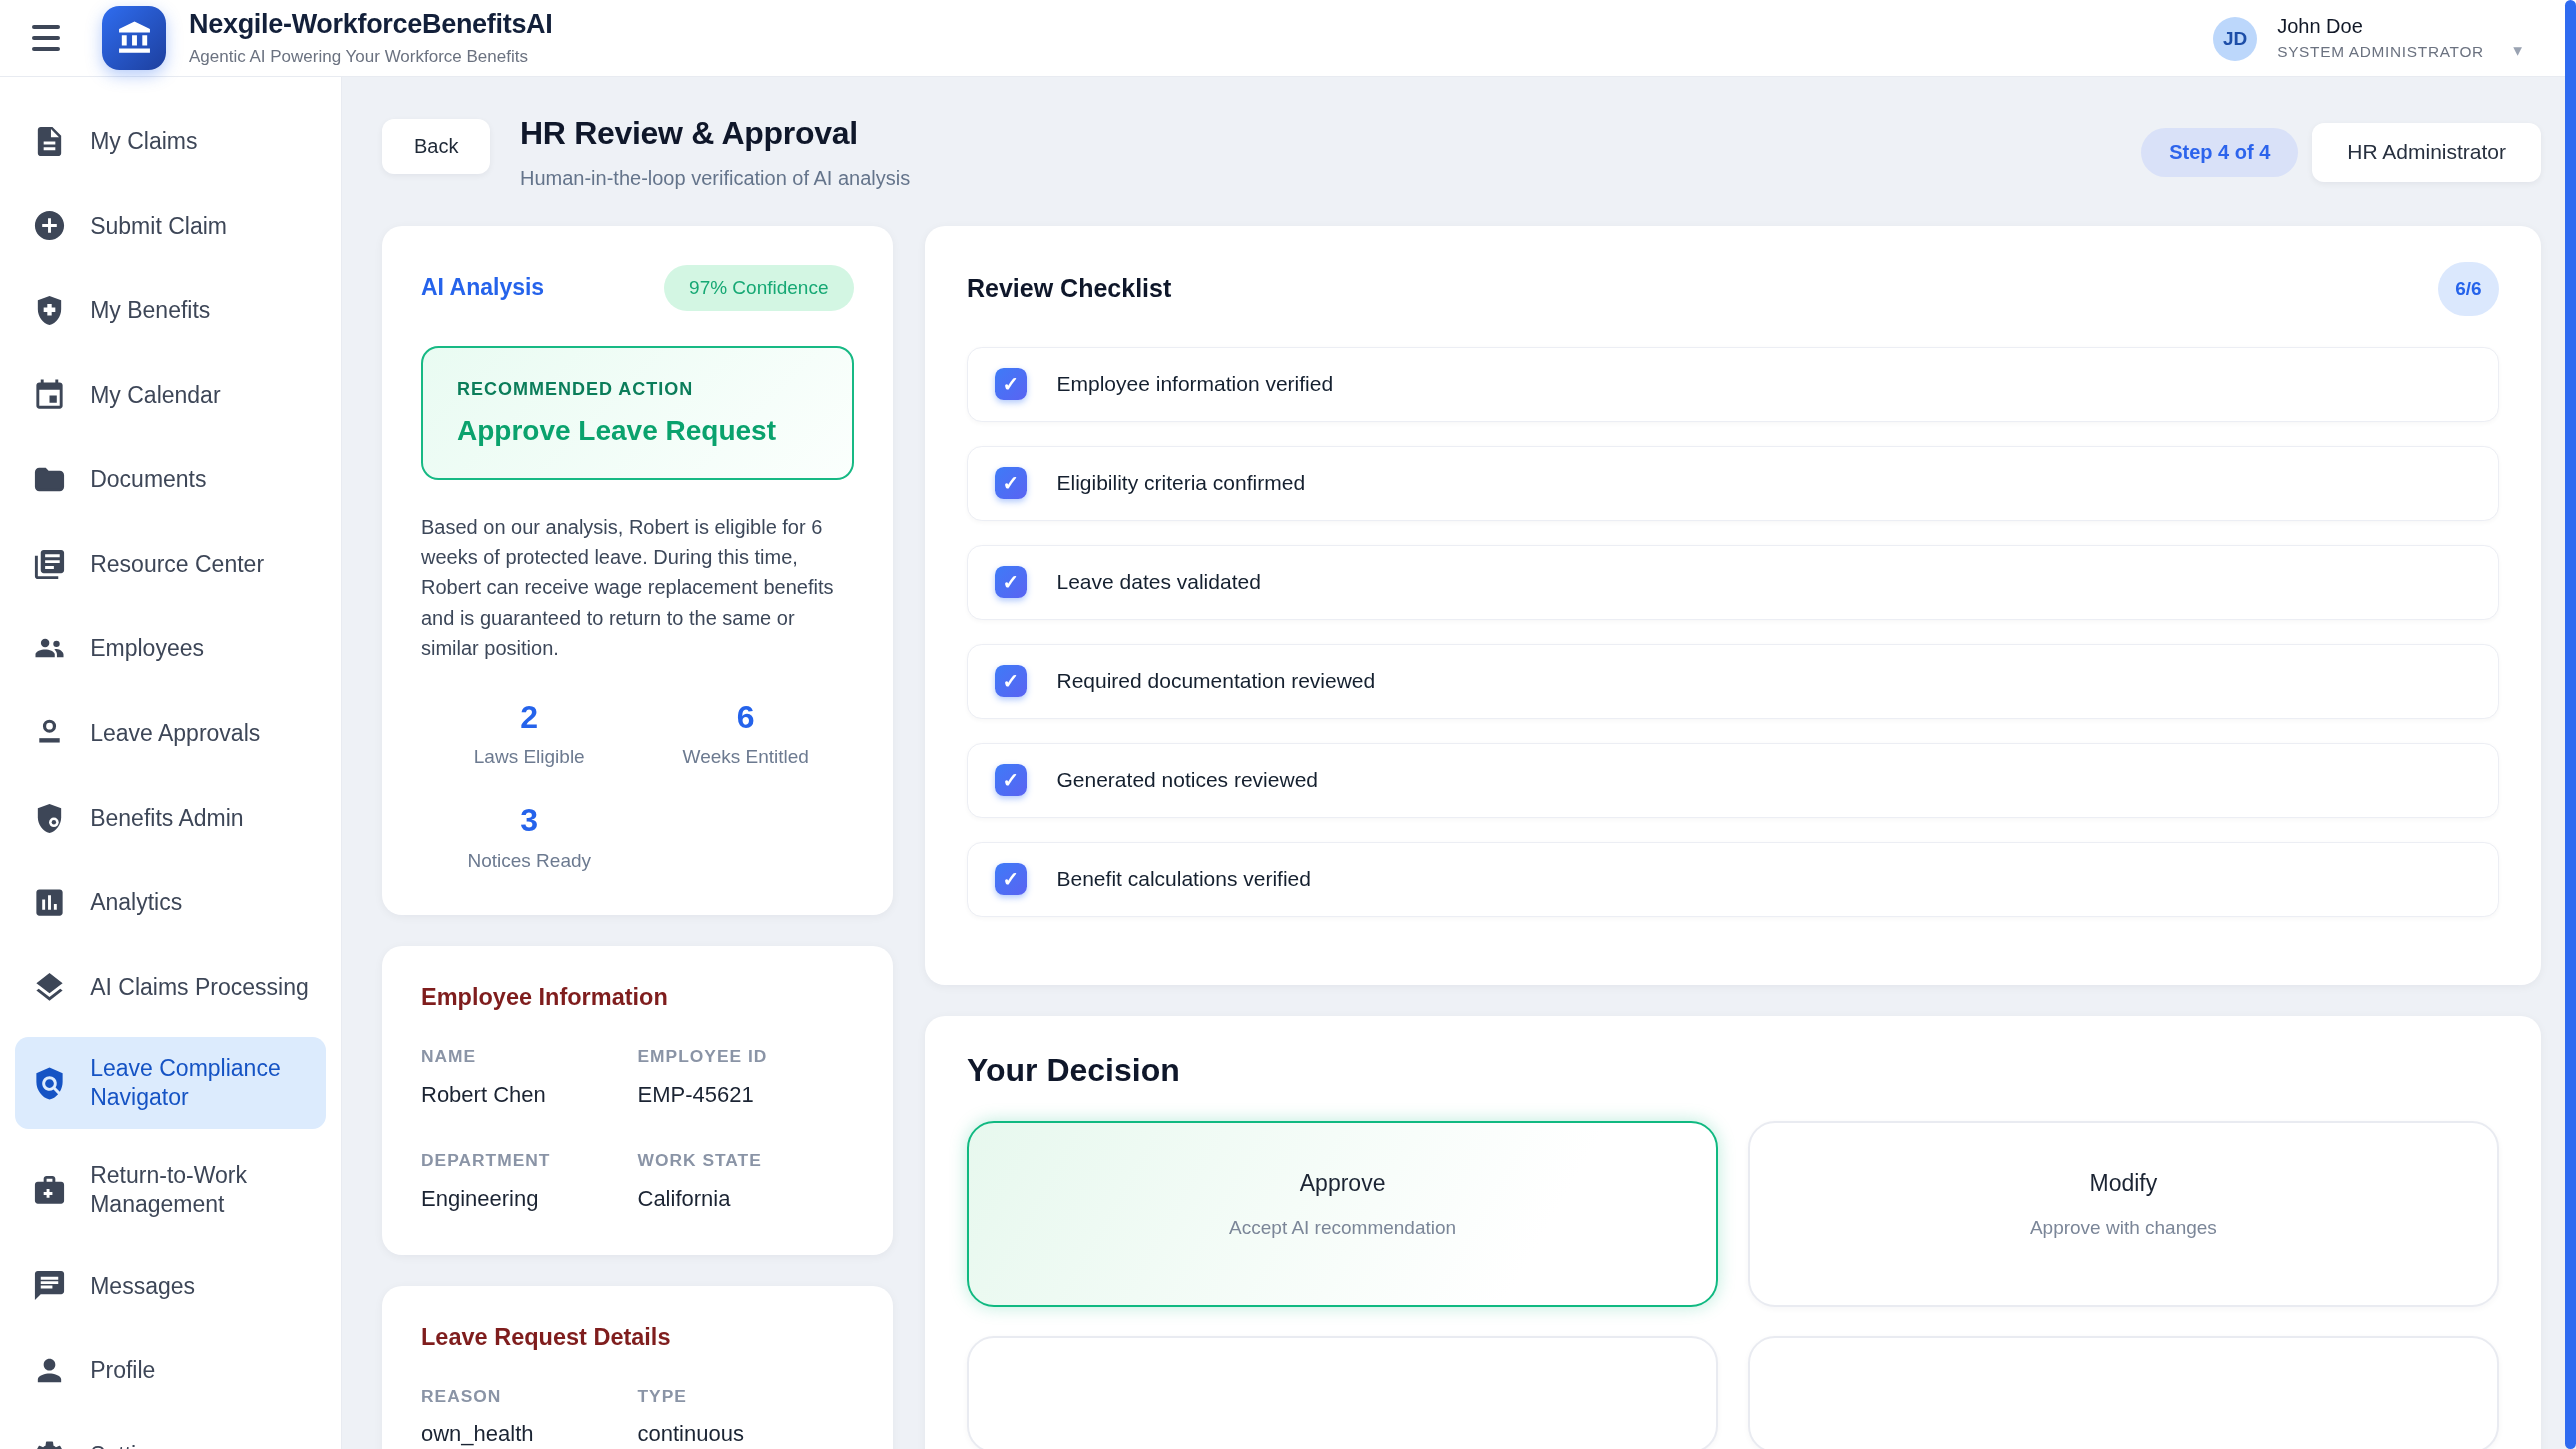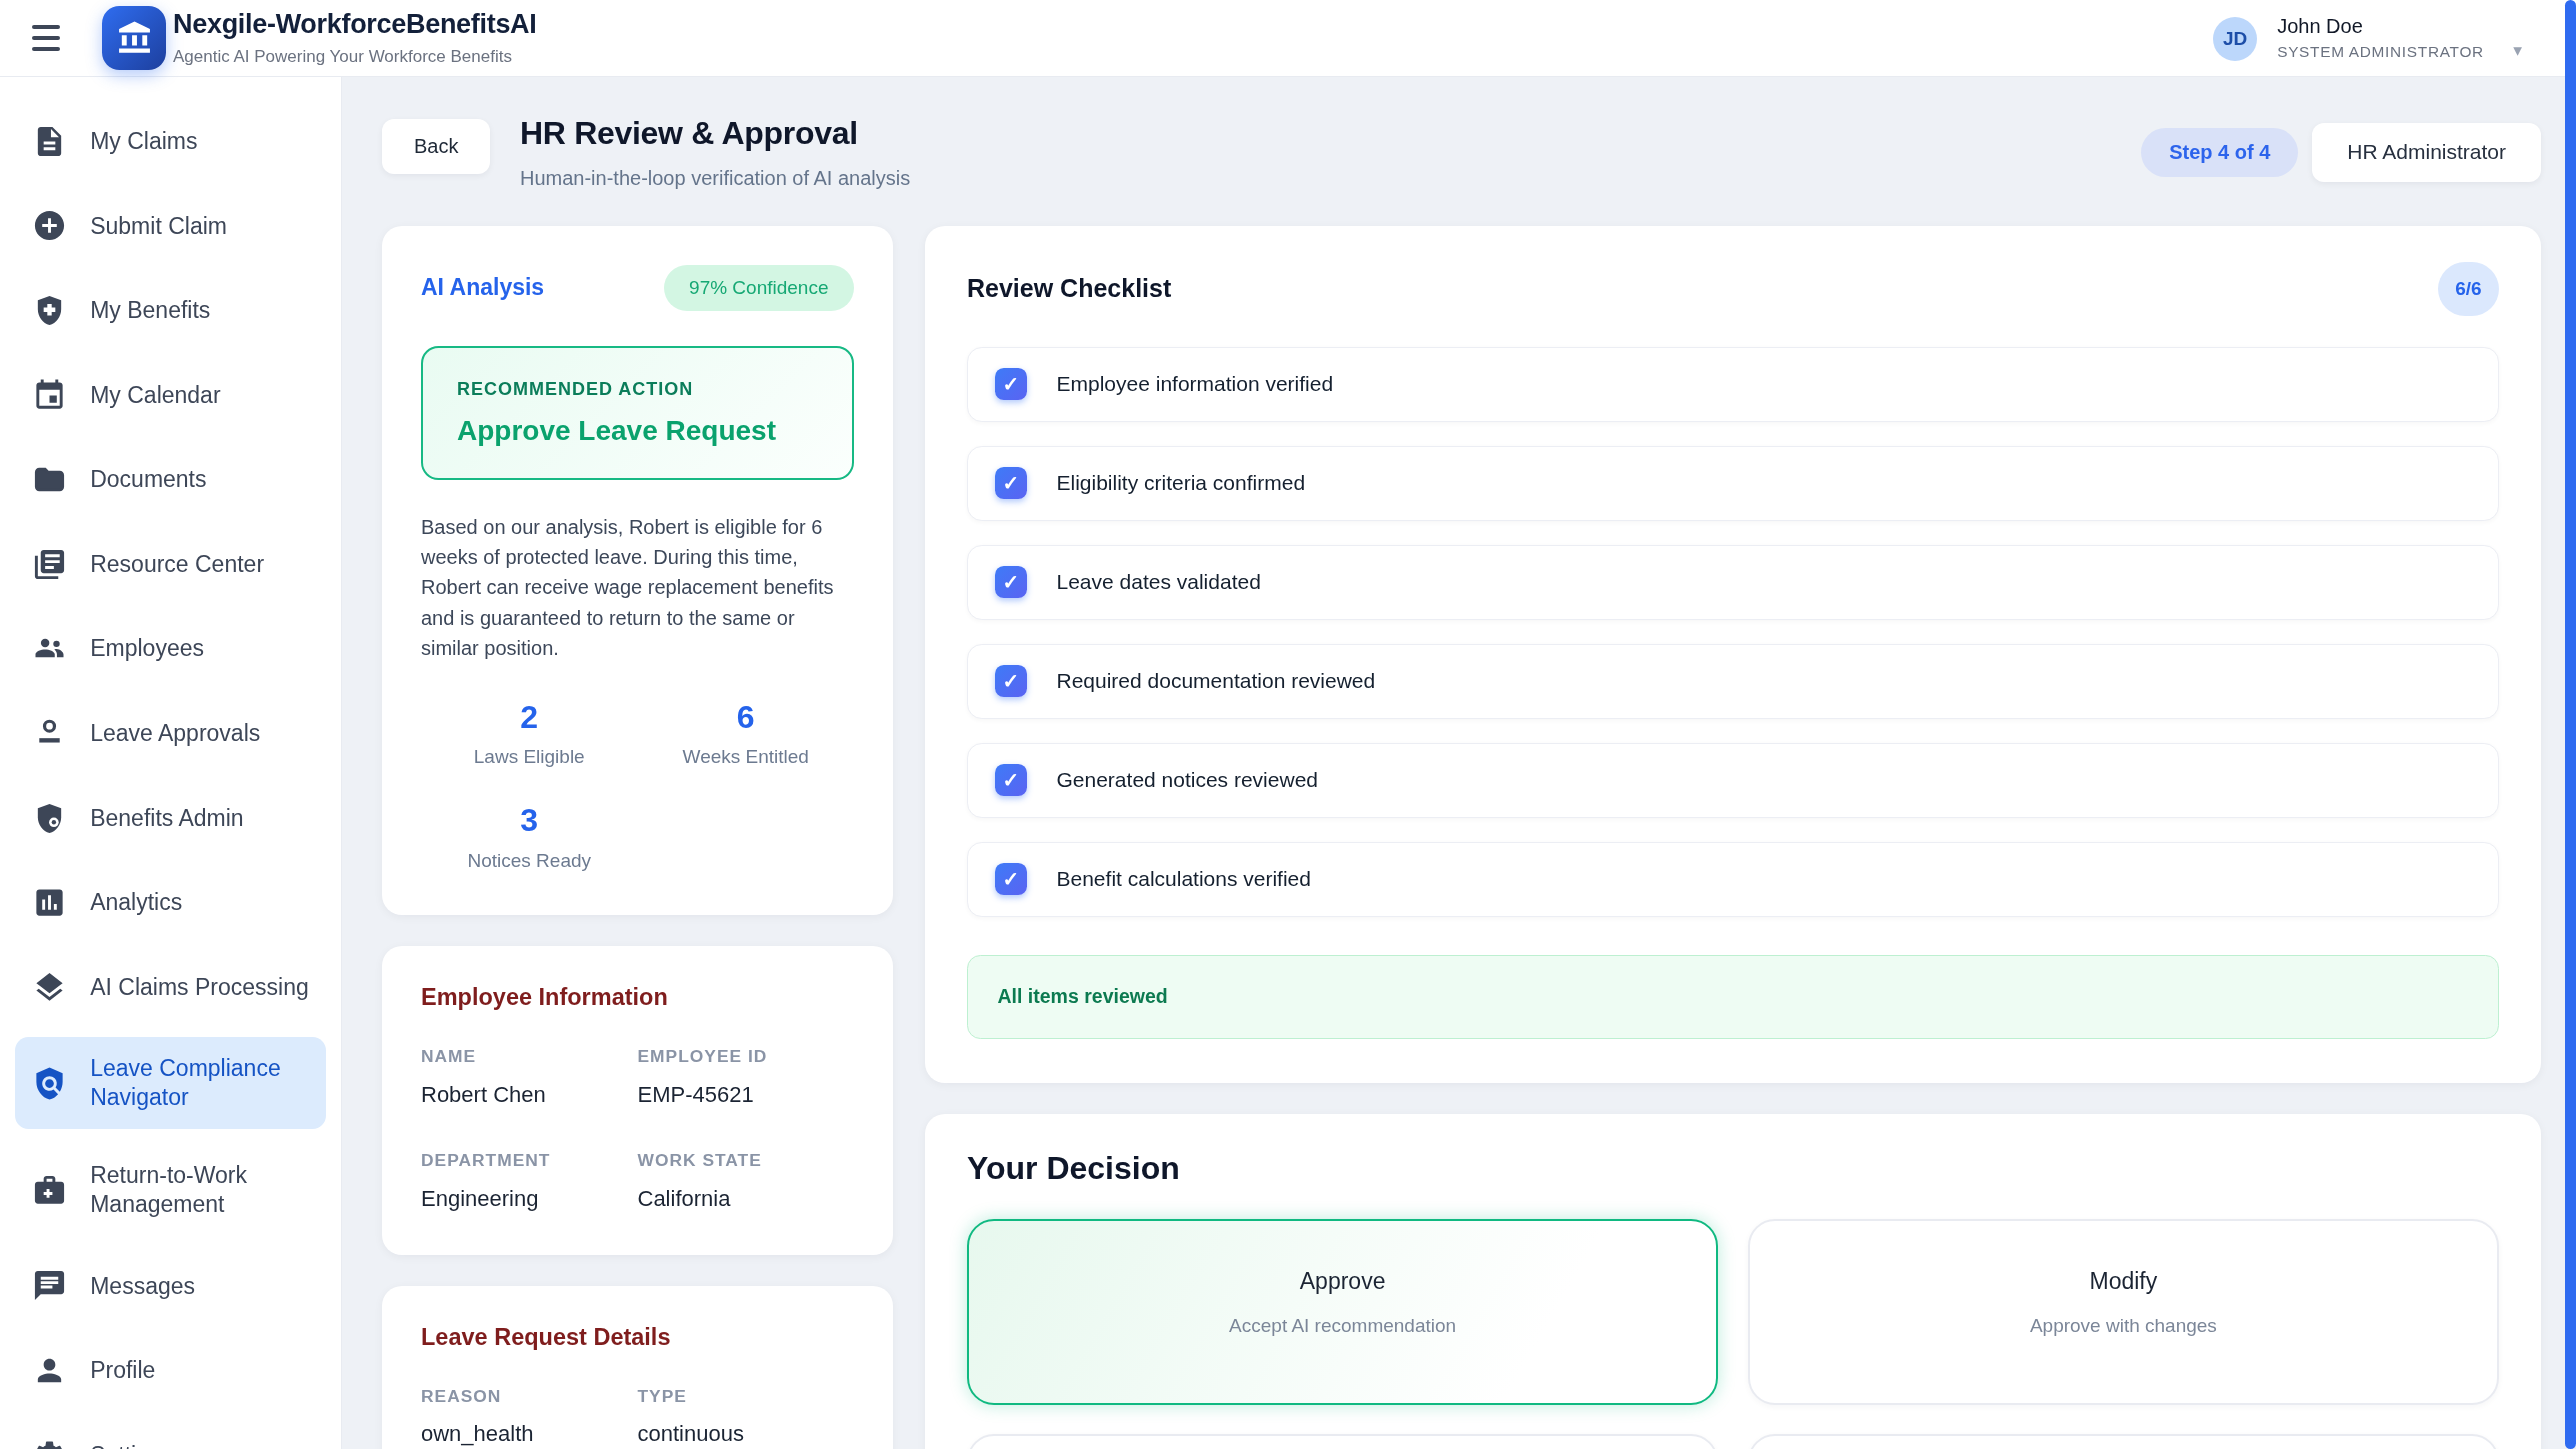--- a/index.html
+++ b/index.html
@@ -10,21 +10,21 @@
 
   
   .topbar { height:77px; flex:0 0 auto; background:#ffffff; border-bottom:1.3px solid #e8ebf1;
             display:flex; align-items:center; padding:0 54px 0 32px; z-index:5; }
   .hamburger { width:43px; height:43px; border:none; background:transparent; cursor:pointer;
                display:flex; flex-direction:column; justify-content:center; gap:6.7px; margin-right:27px; }
   .hamburger span { display:block; width:28px; height:4px; background:#3d4657; border-radius:2px; }
   .logo { width:64px; height:64px; border-radius:17.4px; background:linear-gradient(135deg,#2f6df0 0%,#1d3f9e 100%);
           display:flex; align-items:center; justify-content:center; box-shadow:0 5.4px 16px rgba(47,109,240,.35); }
   .logo svg { width:39px; height:39px; fill:#ffffff; }
-  .brand { margin-left:7px; }
+  .brand { margin-left:23px; }
   .brand-title { font-size:27px; font-weight:bold; color:#13203a; letter-spacing:-0.3px; }
   .brand-sub { font-size:17px; color:#6b7widt280; color:#6b7280; margin-top:6.7px; }
   .topbar-spacer { flex:1; }
   .userchip { display:flex; align-items:flex-end; gap:20px; cursor:pointer; }
   .avatar { width:44px; height:44px; border-radius:50%; background:#bcd7fb; color:#1d4ea8;
             font-weight:bold; font-size:19px; display:flex; align-items:center; justify-content:center; }
   .user-name { font-size:20px; color:#111827; }
   .user-role { font-size:15.4px; color:#6b7280; letter-spacing:0.7px; margin-top:5.4px; }
   .caret { font-size:17.4px; color:#9aa3b2; margin-left:9.4px; }
 
@@ -364,21 +364,20 @@
               </div>
               <div class="check-row">
                 <span class="checkbox">✓</span>
                 <span class="check-label">Generated notices reviewed</span>
               </div>
               <div class="check-row">
                 <span class="checkbox">✓</span>
                 <span class="check-label">Benefit calculations verified</span>
               </div>
             </div>
-            <div class="complete-bar">All items reviewed</div>
           </section>
 
           <section class="card decision-card">
             <h2 class="decision-title">Your Decision</h2>
             <div class="options">
               <div class="option selected">
                 <div class="option-title">Approve</div>
                 <div class="option-desc">Accept AI recommendation</div>
               </div>
               <div class="option">

